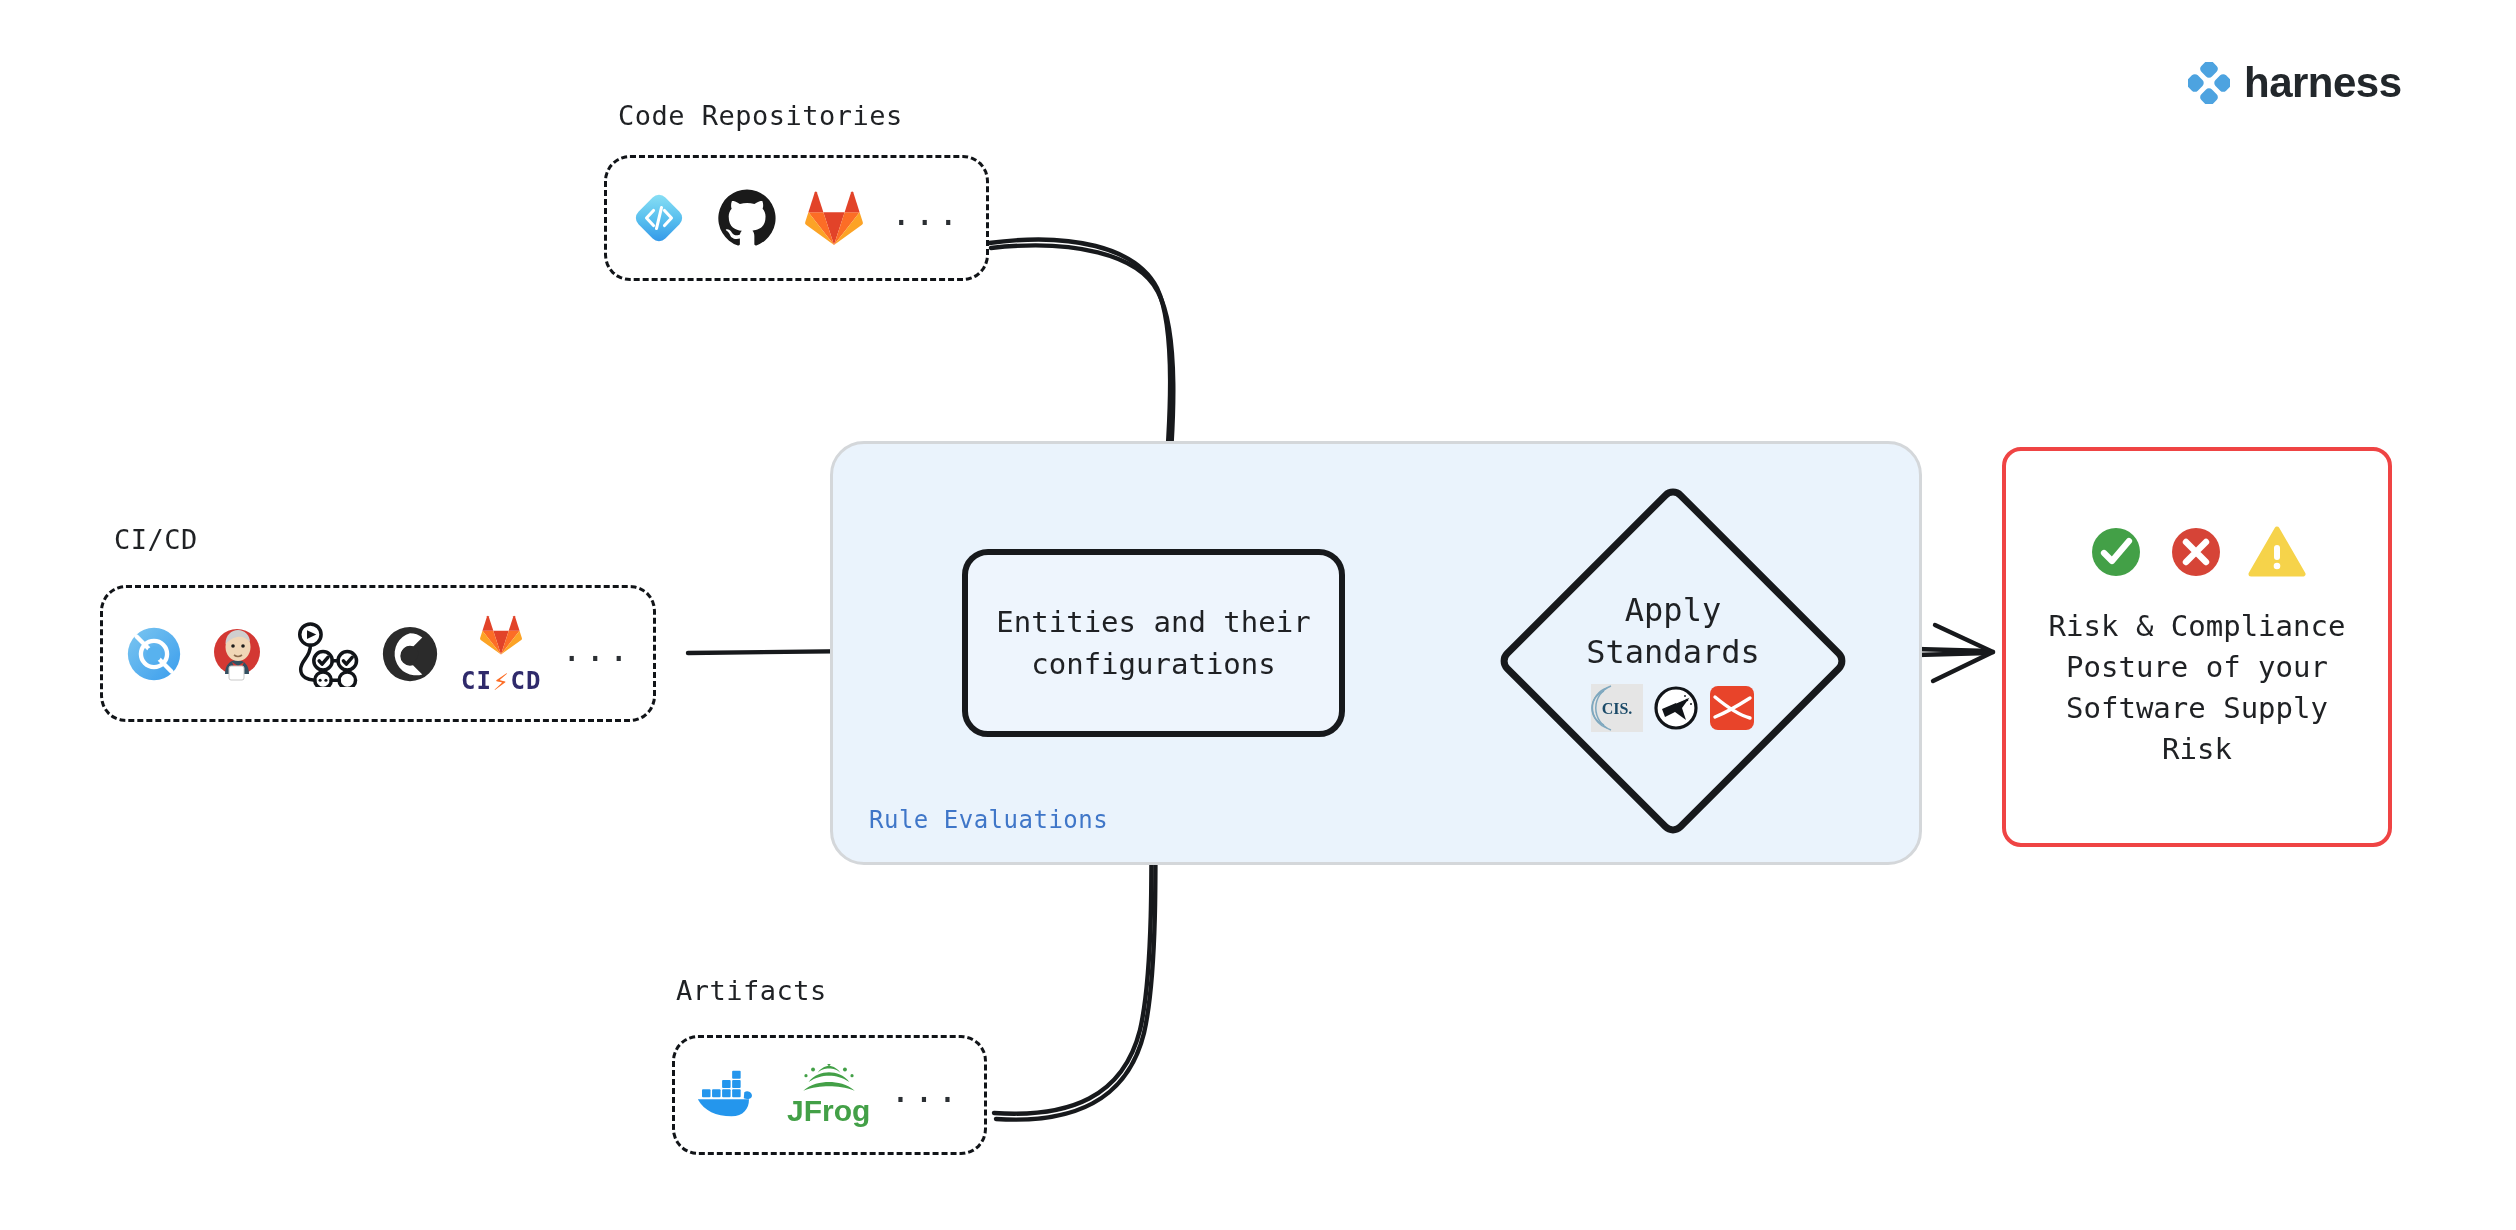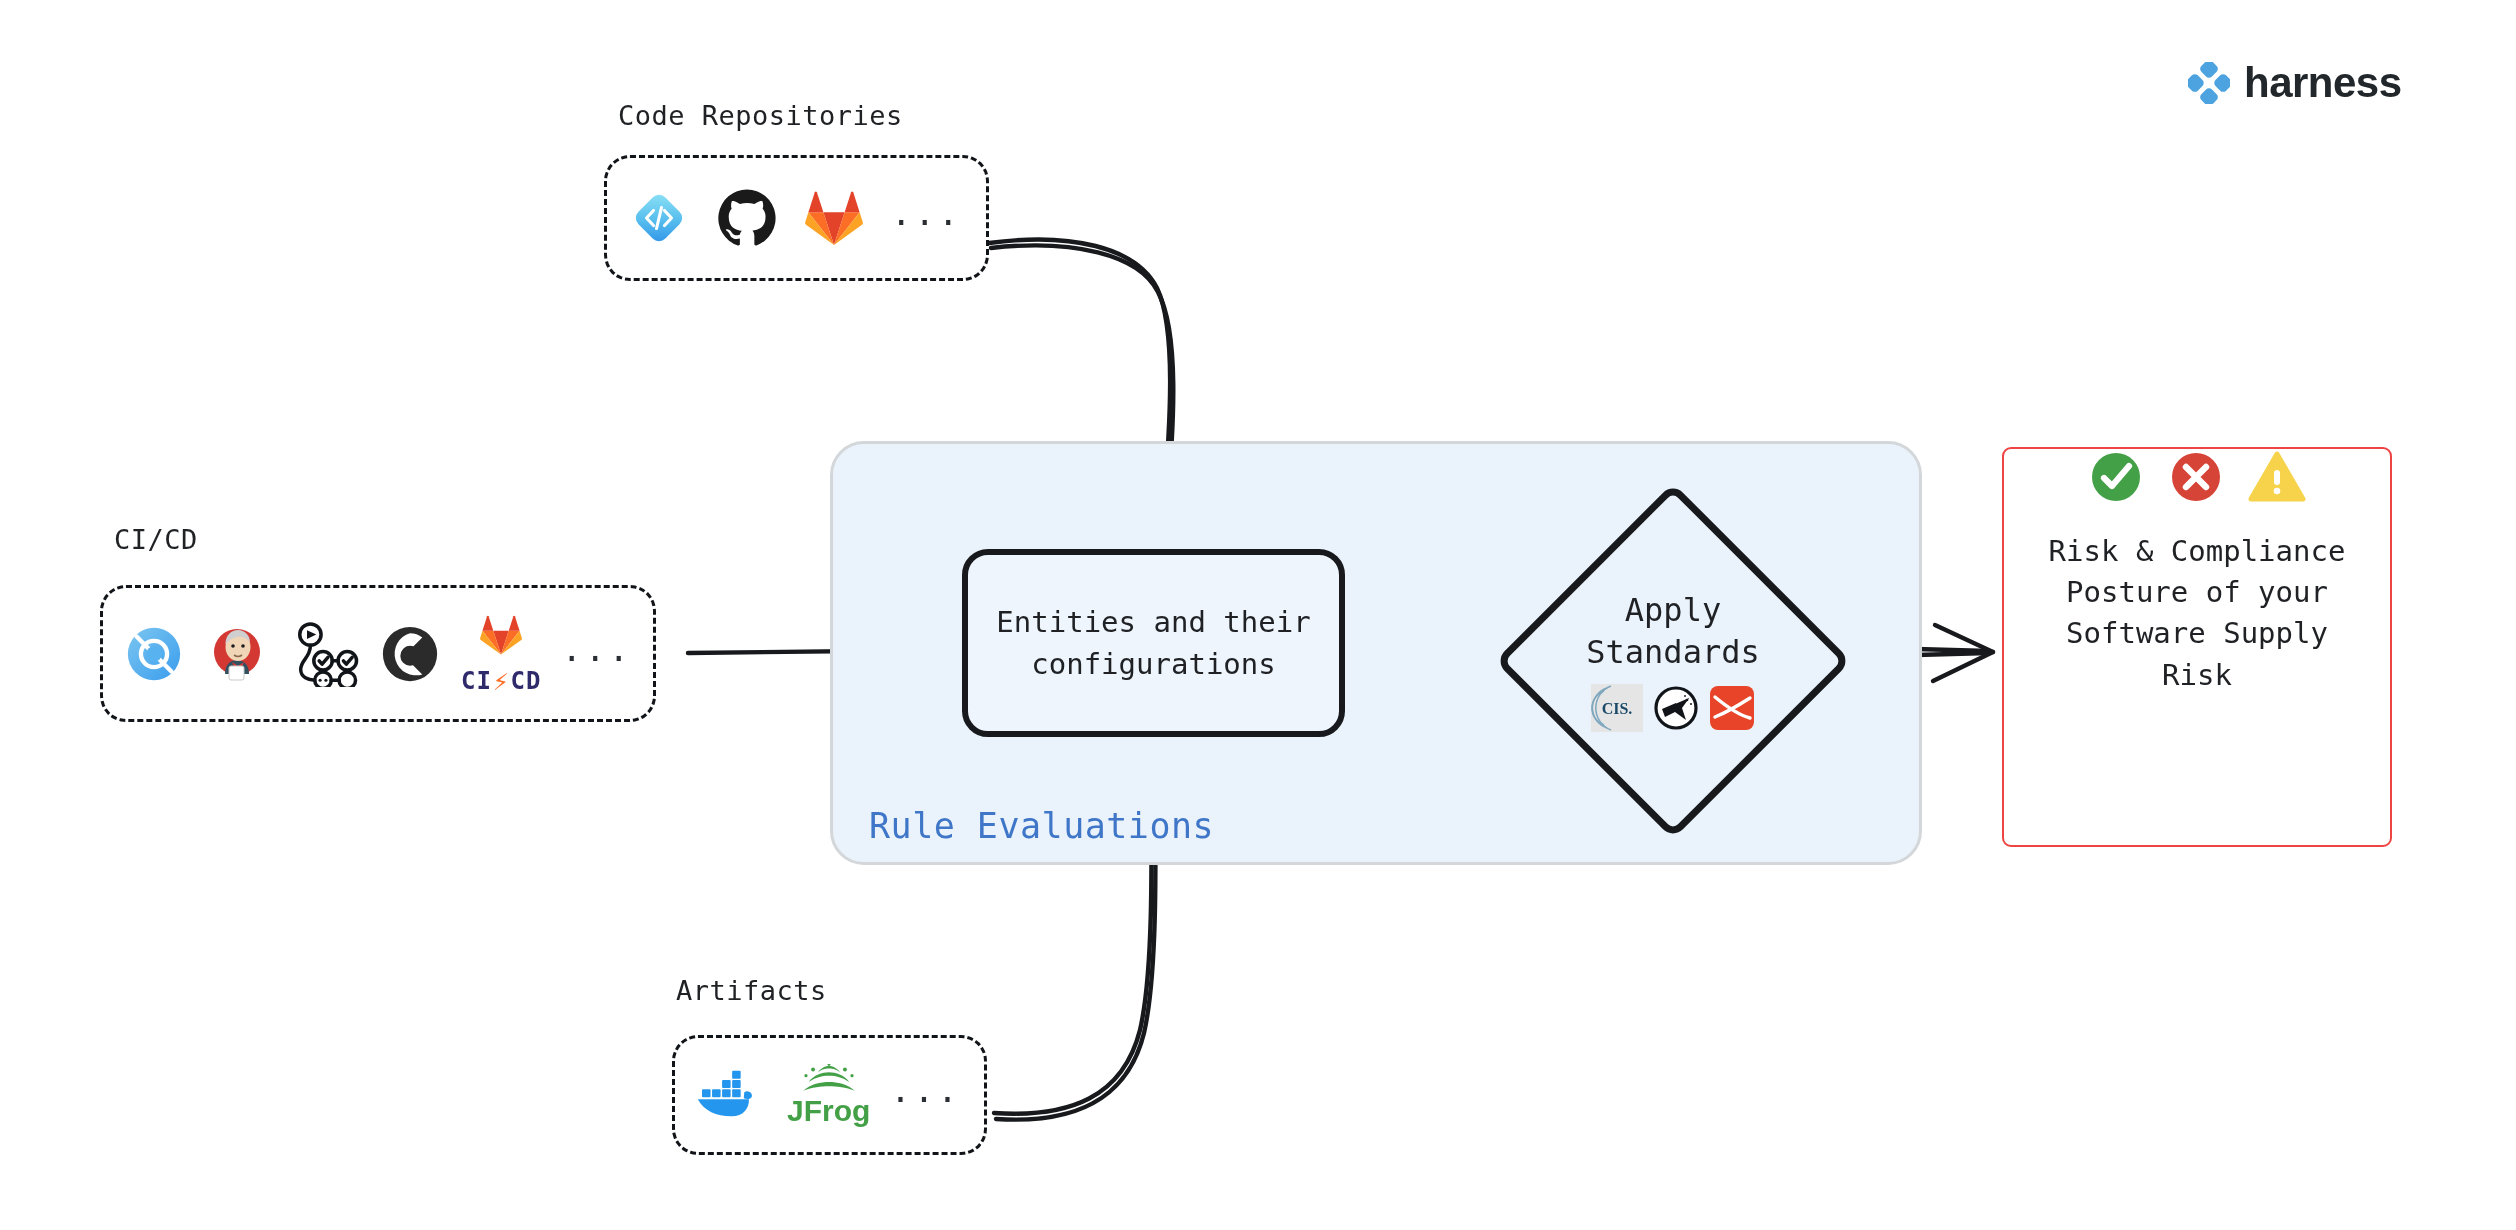--- a/index.html
+++ b/index.html
@@ -29,21 +29,21 @@
   .dashed-box .row{display:flex;align-items:center;width:100%;height:100%;padding:0 20px;box-sizing:border-box;}
   .logo-slot{display:flex;align-items:center;justify-content:center;flex:0 0 auto;}
   .ellipsis{font-size:34px;color:#2b2f33;letter-spacing:3px;line-height:1;padding-bottom:10px;}
 
   
   #rule-evaluations-panel{
     position:absolute;left:830px;top:441px;width:1092px;height:424px;
     background:#eaf3fc;border:3px solid #d4d7da;border-radius:34px;box-sizing:border-box;
   }
   #rule-evaluations-label{
-    position:absolute;left:869px;top:806px;font-size:35px;color:#3f76c8;letter-spacing:0.5px;
+    position:absolute;left:869px;top:806px;font-size:24px;color:#3f76c8;letter-spacing:0.5px;
   }
 
   
   #entities-box{
     position:absolute;left:962px;top:549px;width:383px;height:188px;
     background:#eef5fd;border:6px solid #17191c;border-radius:26px;box-sizing:border-box;
     display:flex;align-items:center;justify-content:center;text-align:center;
     font-size:29px;line-height:1.45;color:#1f2124;
   }
 
@@ -56,22 +56,22 @@
   }
   #apply-standards-node .inner{
     position:absolute;inset:0;display:flex;flex-direction:column;align-items:center;justify-content:center;gap:8px;
   }
   #apply-standards-node .label{font-size:32px;line-height:1.3;text-align:center;color:#1f2124;}
   #apply-standards-node .std-icons{display:flex;align-items:center;gap:9px;margin-top:2px;}
 
   
   #outcome-box{
     position:absolute;left:2002px;top:447px;width:390px;height:400px;
-    border:2px solid #ef4444;border-radius:9px;background:#ffffff;box-sizing:border-box;
-    display:flex;flex-direction:column;align-items:center;gap:26px;
+    border:4px solid #ef4444;border-radius:19px;background:#ffffff;box-sizing:border-box;
+    display:flex;flex-direction:column;align-items:center;justify-content:center;gap:26px;
   }
   #outcome-box .status-icons{display:flex;align-items:center;gap:24px;}
   #outcome-box .outcome-text{font-size:29px;line-height:1.42;text-align:center;color:#1f2124;padding:0 8px;}
 
   svg.arrows{position:absolute;left:0;top:0;width:2516px;height:1230px;pointer-events:none;}
 </style>
 </head>
 <body>
 
 <div class="stage">

